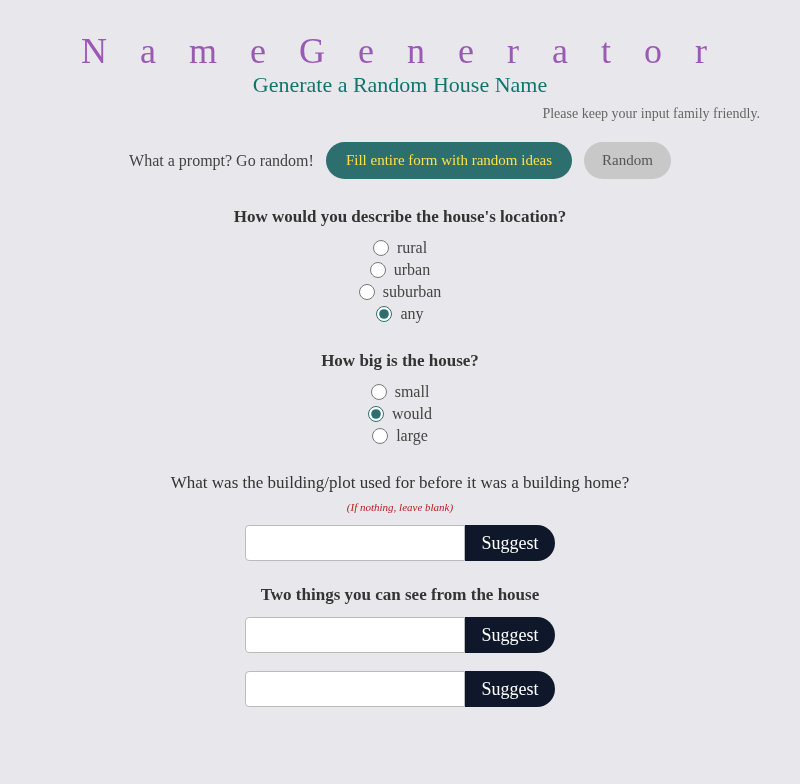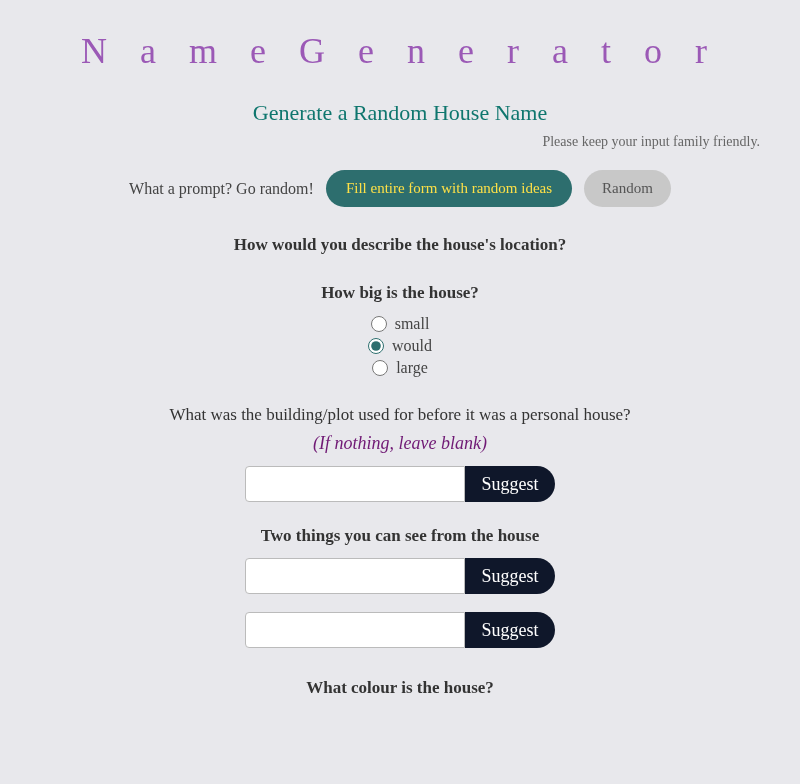--- a/index.html
+++ b/index.html
@@ -20,21 +20,21 @@
       width: 800px;
       padding: 20px 40px 40px;
     }
 
     .app-title {
       text-align: center;
       font-size: 36px;
       letter-spacing: 12px;
       color: #9b59b6;
       font-weight: normal;
-      margin-bottom: 28px;
+      margin-bottom: 0;
       margin-top: 10px;
     }
 
     .subtitle {
       text-align: center;
       font-size: 22px;
       color: #0f766e;
       font-weight: normal;
       margin-bottom: 8px;
     }
@@ -95,22 +95,22 @@
     }
 
     .section-question-left {
       font-size: 17px;
       color: #333;
       margin-bottom: 4px;
       text-align: center;
     }
 
     .section-subtext {
-      font-size: 18px;
-      color: #701a75;
+      font-size: 11px;
+      color: #b91c1c;
       font-style: italic;
       margin-bottom: 12px;
       text-align: center;
       margin-top: 8px;
     }
 
     .radio-group {
       display: flex;
       flex-direction: column;
       align-items: center;
@@ -192,20 +192,38 @@
   <p class="family-friendly-note">Please keep your input family friendly.</p>
 
   <div class="random-row">
     <span class="random-label">What a prompt? Go random!</span>
     <button class="btn-random">Fill entire form with random ideas</button>
     <button class="btn-submit">Random</button>
   </div>
 
   <div class="section">
     <p class="section-question">How would you describe the house's location?</p>
+    <div class="radio-group">
+      <label class="radio-option">
+        <input type="radio" name="location" value="rural" style="">
+        <span>rural</span>
+      </label>
+      <label class="radio-option">
+        <input type="radio" name="location" value="urban" style="">
+        <span>urban</span>
+      </label>
+      <label class="radio-option">
+        <input type="radio" name="location" value="suburban" style="">
+        <span>suburban</span>
+      </label>
+      <label class="radio-option">
+        <input type="radio" name="location" value="any" checked="" style="">
+        <span>any</span>
+      </label>
+    </div>
   </div>
 
   <div class="section">
     <p class="section-question">How big is the house?</p>
     <div class="radio-group">
       <label class="radio-option">
         <input type="radio" name="size" value="small" style="">
         <span>small</span>
       </label>
       <label class="radio-option">
@@ -213,21 +231,21 @@
         <span>would</span>
       </label>
       <label class="radio-option">
         <input type="radio" name="size" value="large" style="">
         <span>large</span>
       </label>
     </div>
   </div>
 
   <div class="section divider-section">
-    <p class="section-question-left">What was the building/plot used for before it was a personal house?</p>
+    <p class="section-question-left">What was the building/plot used for before it was a building home?</p>
     <p class="section-subtext">(If nothing, leave blank)</p>
     <div class="input-suggest-row">
       <input type="text" class="text-input" style="">
       <button class="btn-suggest">Suggest</button>
     </div>
   </div>
 
   <div class="two-things-section">
     <p class="section-question">Two things you can see from the house</p>
     <div class="two-things-inputs">
@@ -235,17 +253,14 @@
         <input type="text" class="text-input" style="">
         <button class="btn-suggest">Suggest</button>
       </div>
       <div class="input-suggest-row">
         <input type="text" class="text-input" style="">
         <button class="btn-suggest">Suggest</button>
       </div>
     </div>
   </div>
 
-  <div class="section">
-    <p class="section-question">What colour is the house?</p>
-  </div>
 
 </div>
 
 </body></html>

